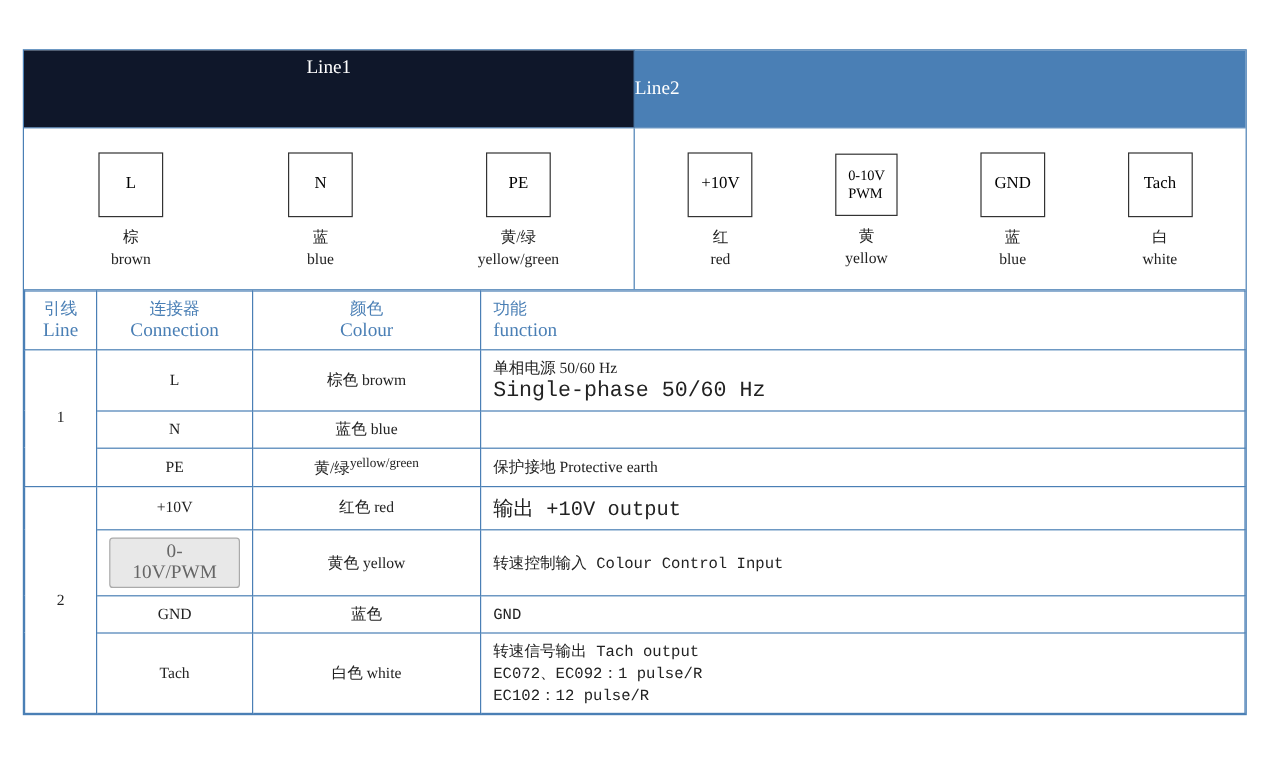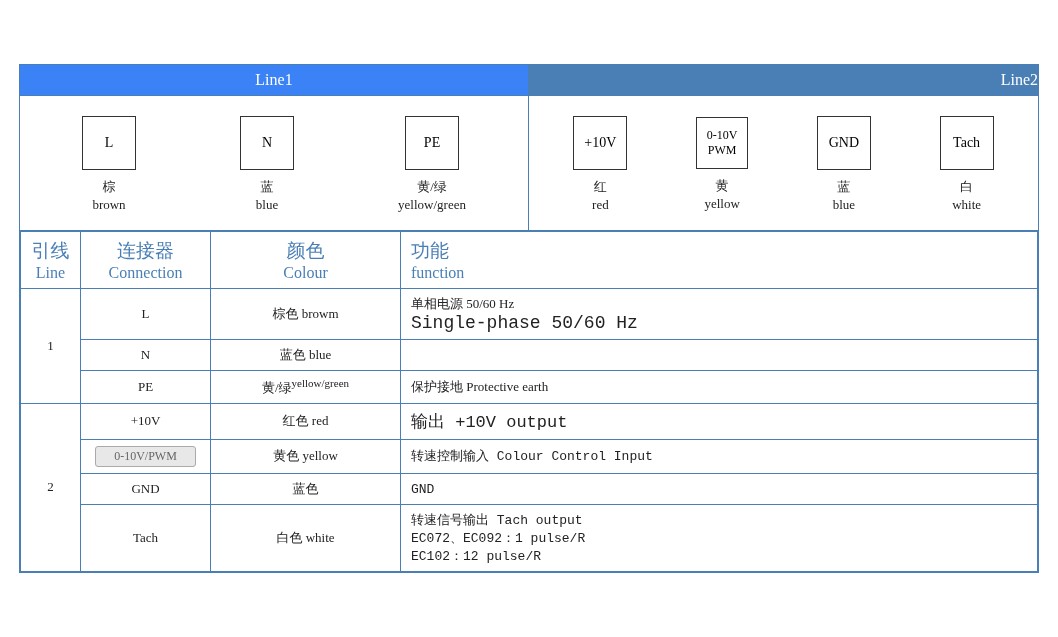--- a/index.html
+++ b/index.html
@@ -17,33 +17,33 @@
       border: 1.5px solid #4a7fb5;
       border-collapse: collapse;
     }
     
     .header-row {
       display: flex;
       border-bottom: 1.5px solid #4a7fb5;
     }
     .header-line1 {
       width: 50%;
-      background: #3b82f6;
+      background: #0f172a;
       color: #fff;
       text-align: center;
       padding: 6px 0;
       font-size: 16px;
       border-right: 1.5px solid #4a7fb5;
     }
     .header-line2 {
       width: 50%;
       background: #4a7fb5;
       color: #fff;
-      text-align: right;
-      padding: 6px 0;
+      text-align: left;
+      padding: 23px 0;
       font-size: 16px;
     }
     
     .diagram-row {
       display: flex;
       border-bottom: 1.5px solid #4a7fb5;
     }
     .diagram-line1 {
       width: 50%;
       border-right: 1.5px solid #4a7fb5;
@@ -73,21 +73,21 @@
       align-items: center;
       justify-content: center;
       font-size: 14px;
       background: #fff;
     }
     .connector-box.small {
       width: 52px;
       height: 52px;
       font-size: 12px;
       line-height: 1.3;
-      text-align: center;
+      text-align: left;
     }
     .connector-label {
       text-align: center;
       font-size: 13px;
       line-height: 1.4;
       color: #222;
     }
     
     .data-table {
       width: 100%;
@@ -99,21 +99,21 @@
       vertical-align: middle;
     }
     .data-table thead tr th {
       background: #fff;
       color: #4a7fb5;
       font-weight: normal;
       font-size: 14px;
     }
     .data-table thead tr th .zh {
       display: block;
-      font-size: 19px;
+      font-size: 14px;
       color: #4a7fb5;
       font-family: Liberation Serif, serif;
     }
     .data-table thead tr th .en {
       display: block;
       font-size: 16px;
       color: #4a7fb5;
     }
     .data-table tbody td {
       font-size: 13px;
@@ -235,21 +235,21 @@
       </tr>
 
       <tr>
         <td class="col-line row-line-num" rowspan="4">2</td>
         <td class="col-conn">+10V</td>
         <td class="col-color">红色 red</td>
         <td class="col-func"><span style="font-family: 'Courier New', monospace; font-size:17px;">输出 +10V output</span></td>
       </tr>
       <tr>
         <td class="col-conn">
-          <div style="background:#e8e8e8; border-radius:3px; padding:2px 18px; display:inline-block; font-size:12px; color:#666; border:1px solid #aaa;">0-10V/PWM</div>
+          <div style="background:#e8e8e8; border-radius:3px; padding:2px 18px; display:inline-block; font-size:16px; color:#666; border:1px solid #aaa;">0-10V/PWM</div>
         </td>
         <td class="col-color">黄色 yellow</td>
         <td class="col-func"><span style="font-family: 'Courier New', monospace; font-size:13px;">转速控制输入 Colour Control Input</span></td>
       </tr>
       <tr>
         <td class="col-conn">GND</td>
         <td class="col-color">蓝色</td>
         <td class="col-func"><span style="font-family: 'Courier New', monospace; font-size:13px;">GND</span></td>
       </tr>
       <tr>

